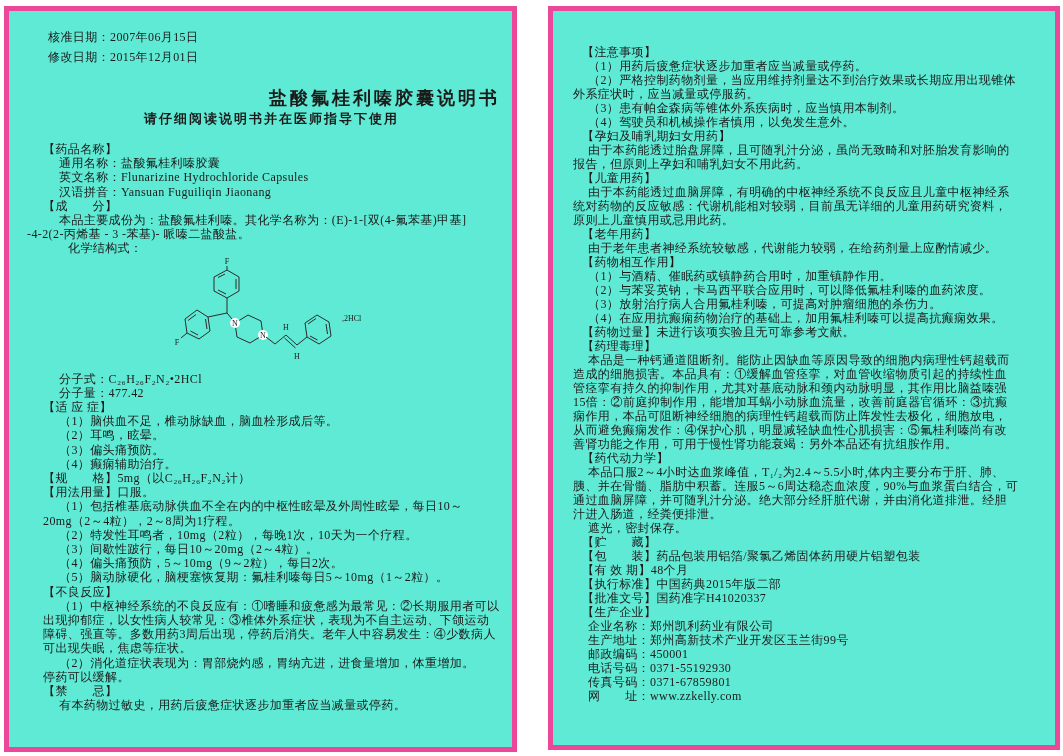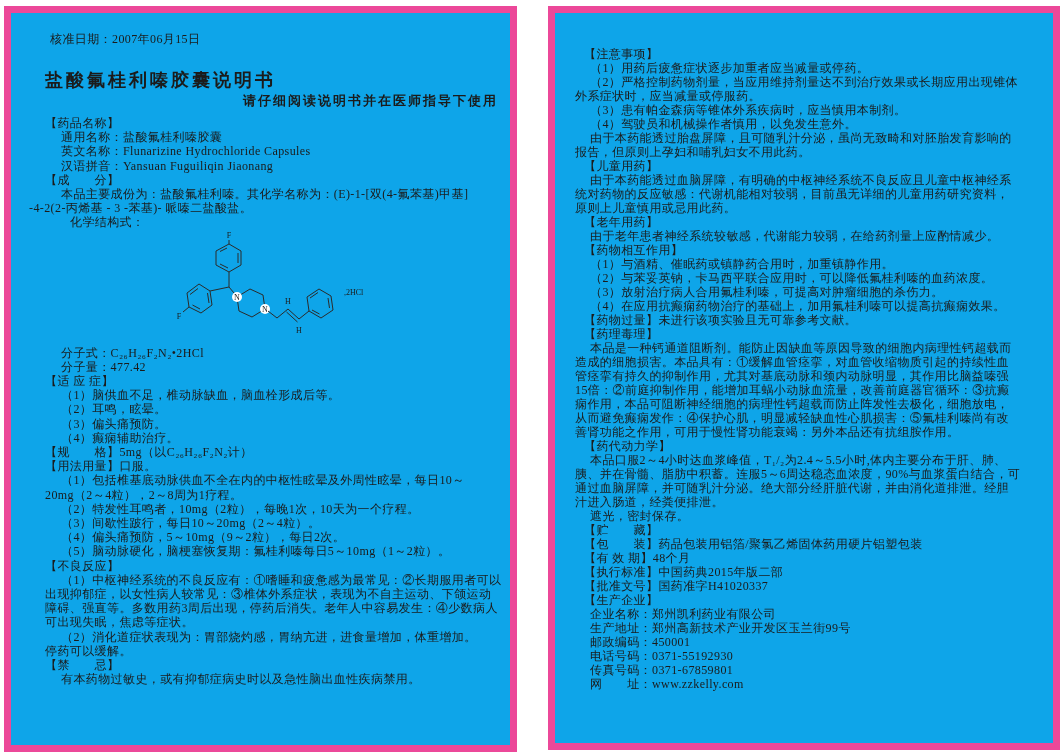--- a/index.html
+++ b/index.html
@@ -3,47 +3,48 @@
 <meta charset="utf-8">
 <style>
   html,body{margin:0;padding:0;}
   body{
     width:1063px;height:756px;position:relative;
     background:#ffffff;color:#1b1b1b;
     font-family:"Liberation Serif","DejaVu Serif",serif;
     overflow:hidden;
   }
   .page{
-    position:absolute;top:6px;background:#0ea5e9;
-    border:7px solid #ec4899;box-sizing:border-box;overflow:hidden;
+    position:absolute;top:6px;background:#5eead4;
+    border:5px solid #ec4899;box-sizing:border-box;overflow:hidden;
   }
   .page-left{left:4px;width:513px;height:746px;padding:16px 12px 0 34px;}
   .page-right{left:548px;width:512px;height:744px;padding:34px 12px 0 20px;}
   .ln{white-space:pre;font-size:12px;line-height:14.2px;letter-spacing:0.4px;}
   .page-right .ln{line-height:14px;}
   .ln-date{margin-left:5px;line-height:20px;}
-  .ln-title{text-align:left;font-weight:bold;font-size:18px;letter-spacing:3px;line-height:22px;margin-top:20px;}
-  .ln-subtitle{text-align:right;font-weight:bold;font-size:13px;letter-spacing:2px;line-height:19px;margin-bottom:6px;}
+  .ln-title{text-align:right;font-weight:bold;font-size:18px;letter-spacing:3px;line-height:22px;margin-top:20px;}
+  .ln-subtitle{text-align:center;font-weight:bold;font-size:13px;letter-spacing:2px;line-height:19px;margin-bottom:14px;}
   .ln-para{margin-left:16px;}
   .ln-chem{margin-left:-16px;}
   .ln-chemlabel{margin-left:25px;}
   .ln-pack{margin-left:87px;}
   .page-right .ln-head{margin-left:9px;}
   .page-right .ln-para{margin-left:15px;}
   .figure{height:116px;position:relative;}
   .figure svg{position:absolute;left:111px;top:0;}
   .figure .bond{stroke:#2b2b2b;stroke-width:1;fill:none;}
   .figure text{font-family:"Liberation Serif","DejaVu Serif",serif;font-size:8px;fill:#1b1b1b;}
   .figure .atom-bg{fill:#ffffff;}
 </style>
 </head>
 <body>
 
 <div class="page page-left" id="left-page">
     <div class="ln ln-date">核准日期：2007年06月15日</div>
+    <div class="ln ln-date">修改日期：2015年12月01日</div>
     <div class="ln ln-title">盐酸氟桂利嗪胶囊说明书</div>
     <div class="ln ln-subtitle">请仔细阅读说明书并在医师指导下使用</div>
     <div class="ln ln-head">【药品名称】</div>
     <div class="ln ln-para">通用名称：盐酸氟桂利嗪胶囊</div>
     <div class="ln ln-para">英文名称：Flunarizine Hydrochloride Capsules</div>
     <div class="ln ln-para">汉语拼音：Yansuan Fuguiliqin Jiaonang</div>
     <div class="ln ln-head">【成　　分】</div>
     <div class="ln ln-para">本品主要成份为：盐酸氟桂利嗪。其化学名称为：(E)-1-[双(4-氟苯基)甲基]</div>
     <div class="ln ln-chem">-4-2(2-丙烯基 - 3 -苯基)- 哌嗪二盐酸盐。</div>
     <div class="ln ln-chemlabel">化学结构式：</div>
@@ -117,29 +118,30 @@
     <div class="ln ln-para">（4）偏头痛预防，5～10mg（9～2粒），每日2次。</div>
     <div class="ln ln-para">（5）脑动脉硬化，脑梗塞恢复期：氟桂利嗪每日5～10mg（1～2粒）。</div>
     <div class="ln ln-head">【不良反应】</div>
     <div class="ln ln-para">（1）中枢神经系统的不良反应有：①嗜睡和疲惫感为最常见：②长期服用者可以</div>
     <div class="ln ln-cont">出现抑郁症，以女性病人较常见：③椎体外系症状，表现为不自主运动、下颌运动</div>
     <div class="ln ln-cont">障碍、强直等。多数用药3周后出现，停药后消失。老年人中容易发生：④少数病人</div>
     <div class="ln ln-cont">可出现失眠，焦虑等症状。</div>
     <div class="ln ln-para">（2）消化道症状表现为：胃部烧灼感，胃纳亢进，进食量增加，体重增加。</div>
     <div class="ln ln-cont">停药可以缓解。</div>
     <div class="ln ln-head">【禁　　忌】</div>
-    <div class="ln ln-para">有本药物过敏史，或有抑郁症病史时以及急性脑出血性疾病禁用。</div>
+    <div class="ln ln-para">有本药物过敏史，用药后疲惫症状逐步加重者应当减量或停药。</div>
   </div>
 <div class="page page-right" id="right-page">
     <div class="ln ln-head">【注意事项】</div>
     <div class="ln ln-para">（1）用药后疲惫症状逐步加重者应当减量或停药。</div>
     <div class="ln ln-para">（2）严格控制药物剂量，当应用维持剂量达不到治疗效果或长期应用出现锥体</div>
     <div class="ln ln-cont">外系症状时，应当减量或停服药。</div>
     <div class="ln ln-para">（3）患有帕金森病等锥体外系疾病时，应当慎用本制剂。</div>
     <div class="ln ln-para">（4）驾驶员和机械操作者慎用，以免发生意外。</div>
+    <div class="ln ln-head">【孕妇及哺乳期妇女用药】</div>
     <div class="ln ln-para">由于本药能透过胎盘屏障，且可随乳汁分泌，虽尚无致畸和对胚胎发育影响的</div>
     <div class="ln ln-cont">报告，但原则上孕妇和哺乳妇女不用此药。</div>
     <div class="ln ln-head">【儿童用药】</div>
     <div class="ln ln-para">由于本药能透过血脑屏障，有明确的中枢神经系统不良反应且儿童中枢神经系</div>
     <div class="ln ln-cont">统对药物的反应敏感：代谢机能相对较弱，目前虽无详细的儿童用药研究资料，</div>
     <div class="ln ln-cont">原则上儿童慎用或忌用此药。</div>
     <div class="ln ln-head">【老年用药】</div>
     <div class="ln ln-para">由于老年患者神经系统较敏感，代谢能力较弱，在给药剂量上应酌情减少。</div>
     <div class="ln ln-head">【药物相互作用】</div>
     <div class="ln ln-para">（1）与酒精、催眠药或镇静药合用时，加重镇静作用。</div>

